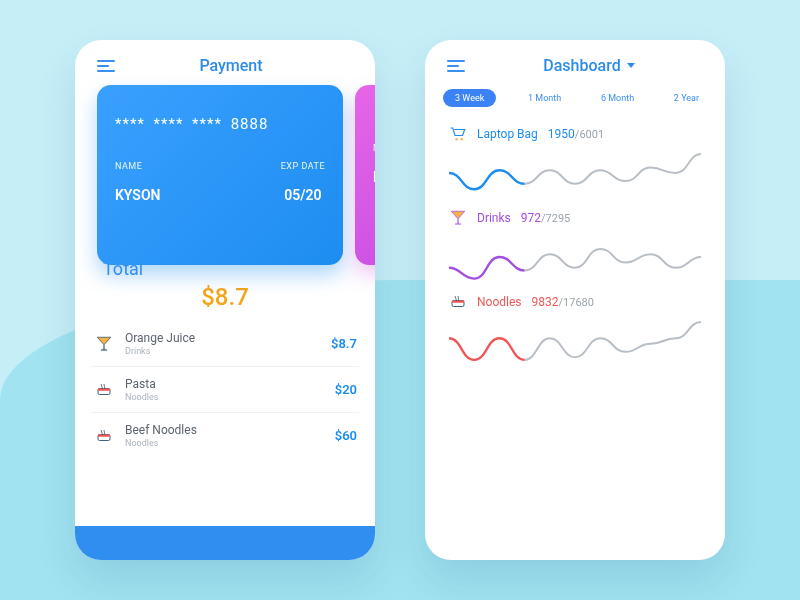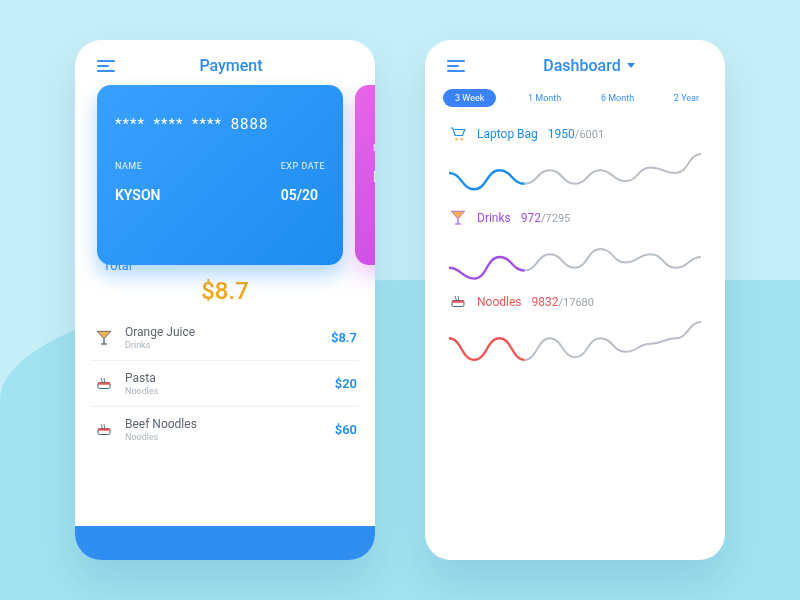--- a/index.html
+++ b/index.html
@@ -56,21 +56,21 @@
   .card-label { font-size:9px; opacity:.9; letter-spacing:.5px; }
   .card-value { font-size:14px; font-weight:600; margin-top:16px; }
   .credit-card.alt {
     left: 280px; width:60px; background: linear-gradient(135deg,#e765e7,#c84fe4);
     box-shadow: 0 10px 20px rgba(200,79,228,0.3);
   }
   .dots { display:flex; gap:4px; justify-content:center; margin:12px 0 8px; }
   .dots span{ width:6px;height:3px;border-radius:2px;background:#c7d9ef; }
   .dots span.active{ width:14px; background:#1d8df0; }
 
-  .total-row { padding: 0 28px; font-size:13px; color:#3b8ff0; }
+  .total-row { padding: 0 28px; font-size:18px; color:#3b8ff0; }
   .total-amount { text-align:center; font-size:24px; color:#f4a61a; font-weight:500; margin:4px 0 10px; }
 
   .items { padding: 0 16px; }
   .item { display:flex; align-items:center; padding:10px 2px; border-bottom:1px solid #eef2f6; }
   .item:last-child{ border-bottom:none; }
   .item-icon { width:22px; height:22px; margin-right:10px; display:flex; align-items:center; justify-content:center; }
   .item-main { flex:1; }
   .item-name { font-size:12px; color:#5c6570; }
   .item-cat { font-size:9px; color:#a9b3bd; margin-top:1px; }
   .item-price { color:#1d8df0; font-size:13px; font-weight:600; }
@@ -120,21 +120,21 @@
     </div>
 
     <div class="cards-row">
       <div class="credit-card">
         <div class="card-number">****  ****  ****  8888</div>
         <div class="card-row2">
           <div>
             <div class="card-label">NAME</div>
             <div class="card-value">KYSON</div>
           </div>
-          <div style="text-align:left">
+          <div style="text-align:center">
             <div class="card-label">EXP DATE</div>
             <div class="card-value">05/20</div>
           </div>
         </div>
       </div>
       <div class="credit-card alt">
         <div style="height:40px"></div>
         <div class="card-label">NA</div>
         <div class="card-value">KY</div>
       </div>

